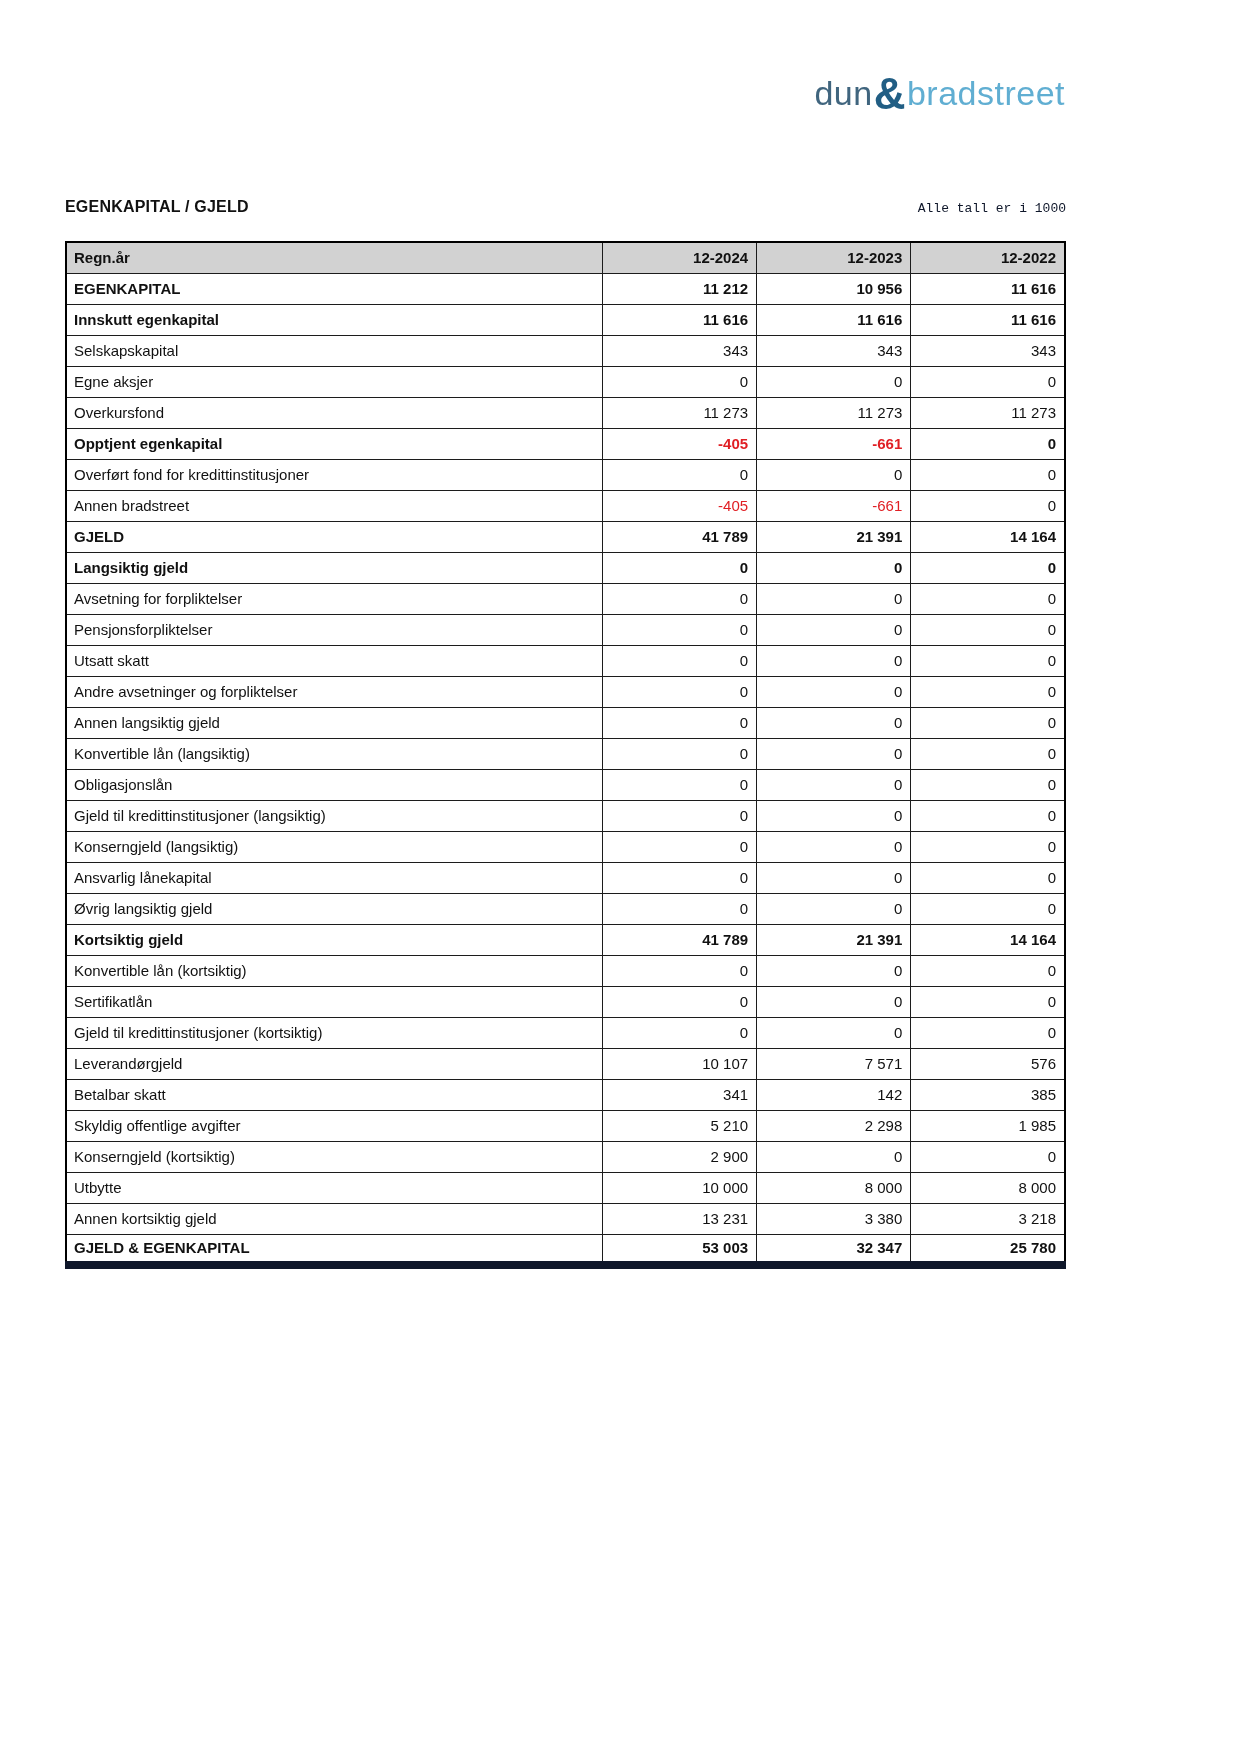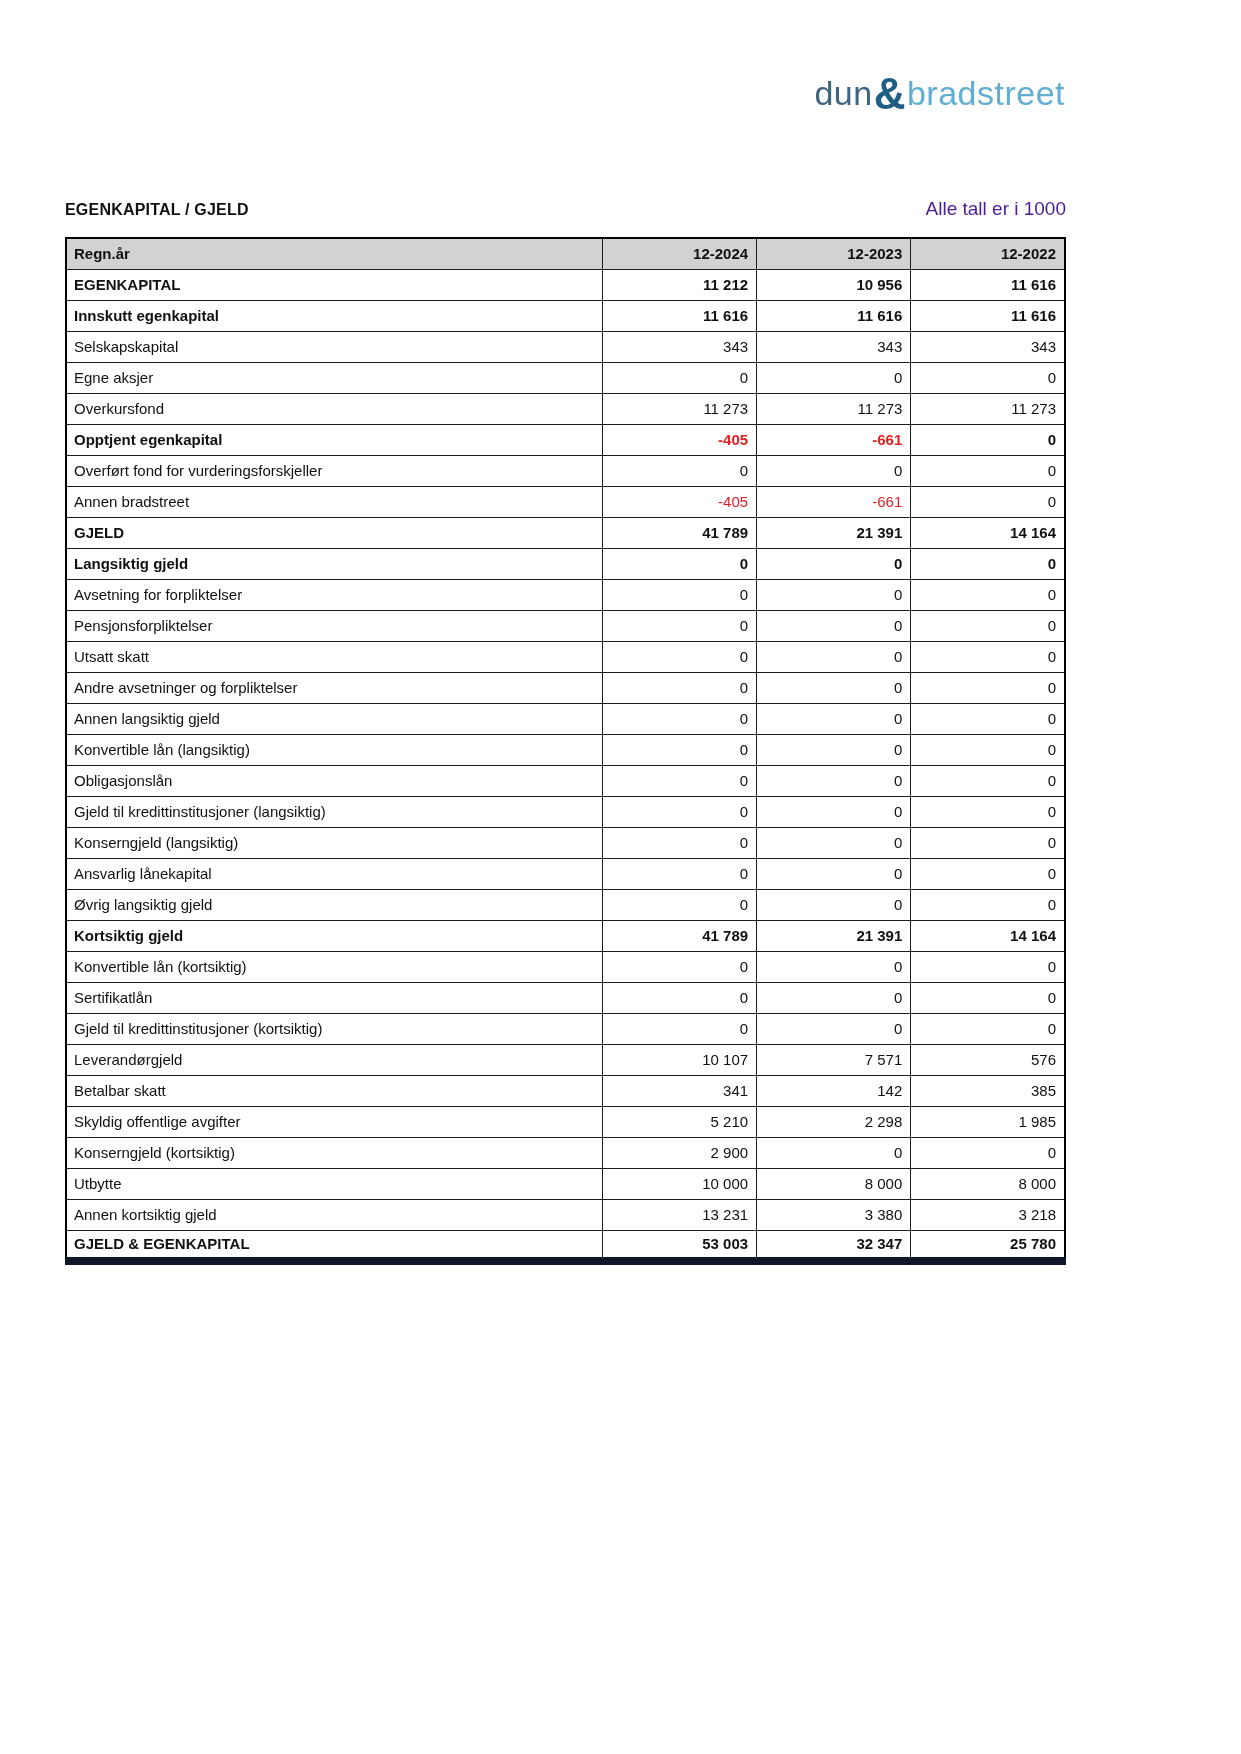--- a/index.html
+++ b/index.html
@@ -34,24 +34,24 @@
   .content {
     position:absolute;
     left:65px;
     top:198px;
     width:1001px;
   }
   .title-row {
     display:flex;
     justify-content:space-between;
     align-items:baseline;
-    margin-bottom:17px;
+    margin-bottom:25px;
   }
   .title { font-size:16px; font-weight:bold; letter-spacing:0.2px; }
-  .note  { font-size:19px; font-weight:400; color:#4c1d95; }
+  .note  { font-size:13px; font-weight:400; color:#0f172a;font-family:Liberation Mono, monospace; }
 
   
   table {
     width:100%;
     border-collapse:collapse;
     table-layout:fixed;
     border:2px solid #000;
   }
   col.c-label { width:53.7%; }
   col.c-year  { width:15.433%; }
@@ -146,21 +146,21 @@
             <td class="num">11 273</td>
             <td class="num">11 273</td>
           </tr>
           <tr class="bold">
             <td class="label">Opptjent egenkapital</td>
             <td class="num neg">-405</td>
             <td class="num neg">-661</td>
             <td class="num">0</td>
           </tr>
           <tr>
-            <td class="label">Overført fond for vurderingsforskjeller</td>
+            <td class="label">Overført fond for kredittinstitusjoner</td>
             <td class="num">0</td>
             <td class="num">0</td>
             <td class="num">0</td>
           </tr>
           <tr>
             <td class="label">Annen bradstreet</td>
             <td class="num neg">-405</td>
             <td class="num neg">-661</td>
             <td class="num">0</td>
           </tr>

